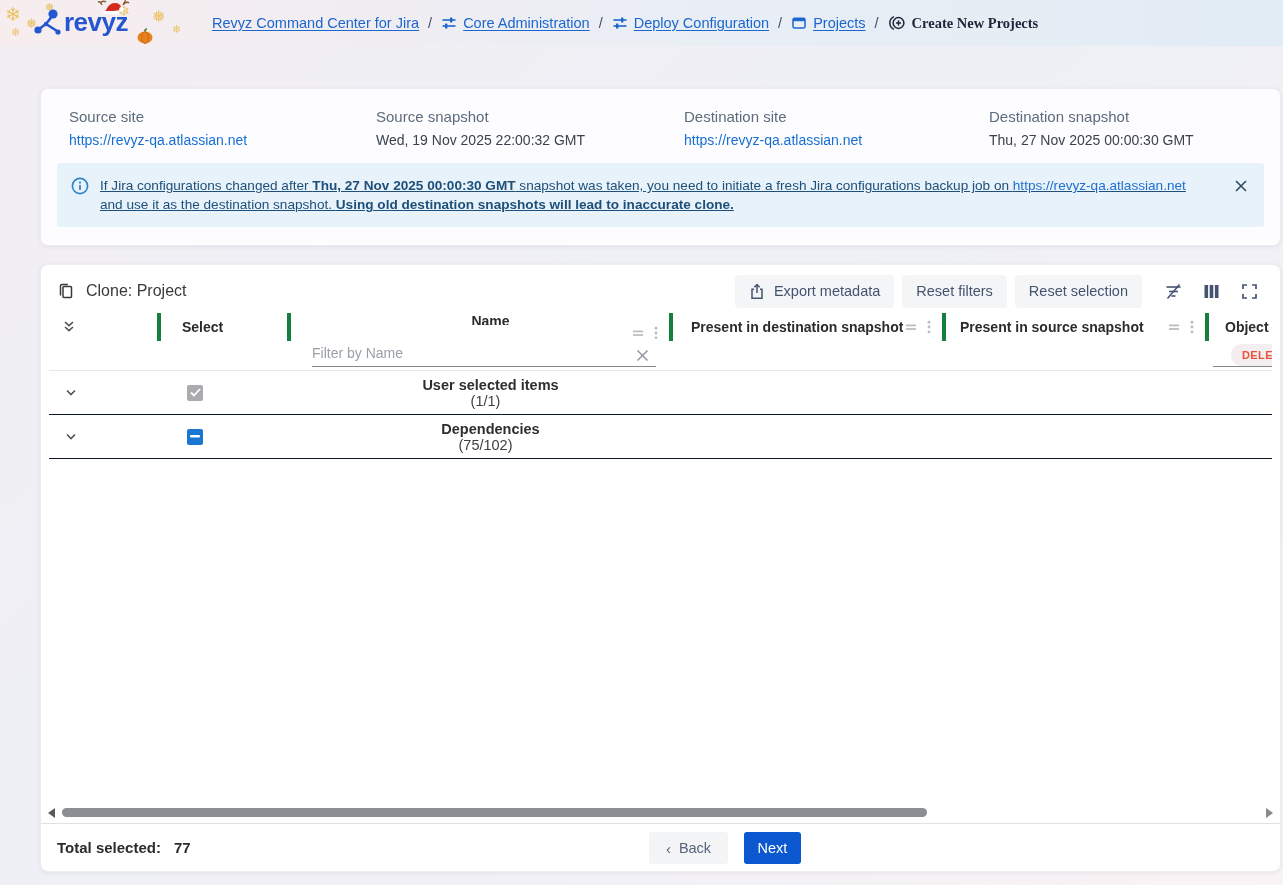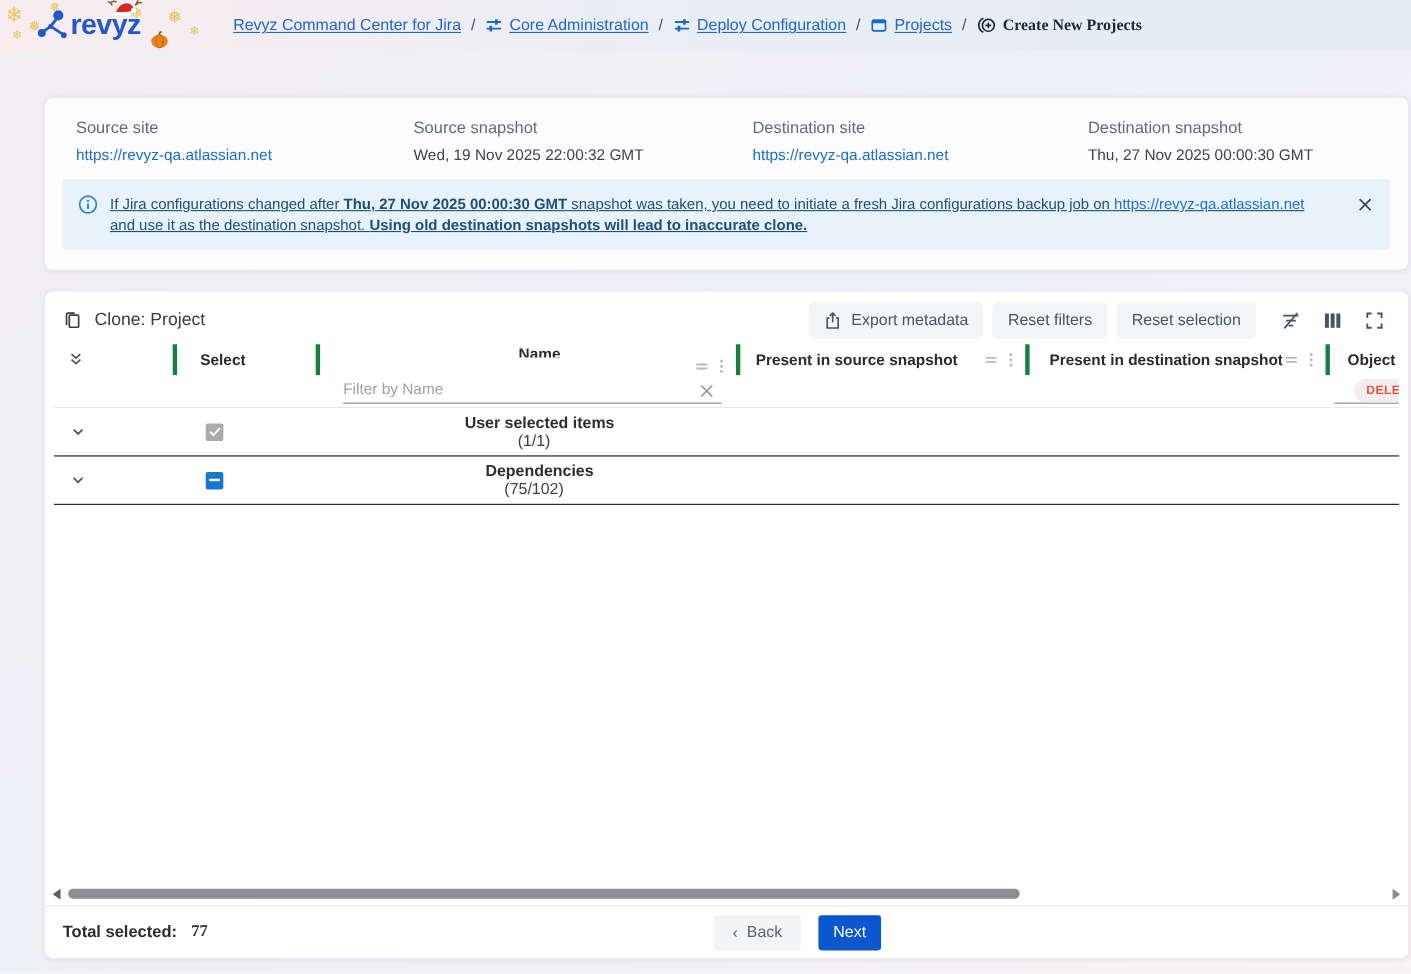--- a/index.html
+++ b/index.html
@@ -113,21 +113,21 @@
   .hscroll { height:14px; margin:0 7px 3px; display:flex; align-items:center; flex:none; }
   .scroll-arrow { width:0; height:0; border-style:solid; cursor:pointer; }
   .arrow-left  { border-width:5px 7px 5px 0; border-color:transparent #5a5a5a transparent transparent; }
   .arrow-right { border-width:5px 0 5px 7px; border-color:transparent transparent transparent #8a8a8a; }
   .scroll-track { flex:1; height:10px; position:relative; margin:0 5px; }
   .scroll-thumb { position:absolute; left:2px; top:0; height:9px; width:72%; background:#8b8e93; border-radius:5px; cursor:grab; }
 
   
   .tfooter { height:48px; border-top:1px solid #dfe1e5; flex:none; position:relative; display:flex; align-items:center; padding:0 16px; }
   .total-label { font-size:15px; font-weight:700; color:#2c2c2c; }
-  .total-value { margin-left:13px; font-size:15px; font-weight:700; color:#2c2c2c;font-family:Liberation Serif, serif; }
+  .total-value { margin-left:13px; font-size:15px; font-weight:700; color:#2c2c2c; }
   .back-btn { position:absolute; left:608px; top:8px; height:32px; width:79px; background:#f3f4f6; border:none; border-radius:3px;
     color:#56637a; font-family:inherit; font-size:14.5px; display:flex; align-items:center; justify-content:center; gap:8px; cursor:pointer; }
   .back-chev { font-size:15px; color:#56637a; }
   .next-btn { position:absolute; left:703px; top:8px; height:32px; width:57px; background:#0b57cf; border:none; border-radius:3px;
     color:#ffffff; font-family:inherit; font-size:14.5px; display:flex; align-items:center; justify-content:center; cursor:pointer; }
 </style>
 </head>
 <body>
 
 <div class="page">
@@ -326,36 +326,36 @@
             <line x1="3" y1="6.4" x2="13" y2="6.4" stroke="currentColor" stroke-width="1.7"></line>
             <line x1="3" y1="10" x2="13" y2="10" stroke="currentColor" stroke-width="1.7"></line>
           </svg>
           <svg width="14" height="16" viewBox="0 0 14 16">
             <circle cx="7" cy="3.2" r="1.4" fill="currentColor"></circle>
               <circle cx="7" cy="8" r="1.4" fill="currentColor"></circle>
               <circle cx="7" cy="12.8" r="1.4" fill="currentColor"></circle>
           </svg>
         </span>
       </div>
-      <div class="tcell c-src">
-        <span class="th-label">Present in source snapshot</span>
+      <div class="tcell c-dst">
+        <span class="th-label">Present in destination snapshot</span>
         <span class="th-icons">
           <svg width="16" height="16" viewBox="0 0 16 16">
             <line x1="3" y1="6.4" x2="13" y2="6.4" stroke="currentColor" stroke-width="1.7"></line>
             <line x1="3" y1="10" x2="13" y2="10" stroke="currentColor" stroke-width="1.7"></line>
           </svg>
           <svg width="14" height="16" viewBox="0 0 14 16">
             <circle cx="7" cy="3.2" r="1.4" fill="currentColor"></circle>
               <circle cx="7" cy="8" r="1.4" fill="currentColor"></circle>
               <circle cx="7" cy="12.8" r="1.4" fill="currentColor"></circle>
           </svg>
         </span>
       </div>
-      <div class="tcell c-dst">
-        <span class="th-label">Present in destination snapshot</span>
+      <div class="tcell c-src">
+        <span class="th-label">Present in source snapshot</span>
         <span class="th-icons">
           <svg width="16" height="16" viewBox="0 0 16 16">
             <line x1="3" y1="6.4" x2="13" y2="6.4" stroke="currentColor" stroke-width="1.7"></line>
             <line x1="3" y1="10" x2="13" y2="10" stroke="currentColor" stroke-width="1.7"></line>
           </svg>
           <svg width="14" height="16" viewBox="0 0 14 16">
             <circle cx="7" cy="3.2" r="1.4" fill="currentColor"></circle>
               <circle cx="7" cy="8" r="1.4" fill="currentColor"></circle>
               <circle cx="7" cy="12.8" r="1.4" fill="currentColor"></circle>
           </svg>

